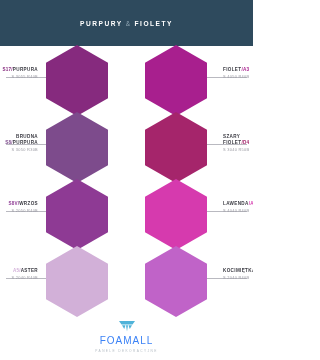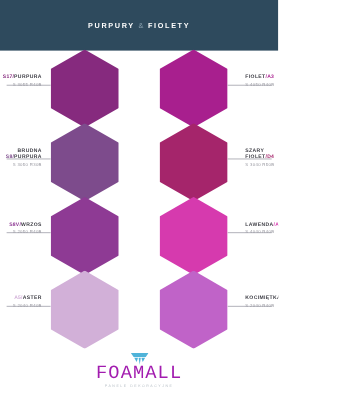--- a/index.html
+++ b/index.html
@@ -110,24 +110,24 @@
     display:flex;
     flex-direction:column;
     align-items:center;
     justify-content:center;
   }
   .logo-mark{
     width:16px;height:11px;
     margin-bottom:2px;
   }
   .logo-word{
-    font-size:17px;
+    font-size:10px;
     letter-spacing:1px;
-    color:#a21caf;
-    font-family:Liberation Mono, monospace;
+    color:#3b82f6;
+    font-family:Liberation Sans, sans-serif;
     line-height:13px;
     font-weight:normal;
   }
   .logo-tag{
     font-size:3.2px;
     letter-spacing:1.4px;
     color:#b6bec5;
     margin-top:2px;
     white-space:nowrap;
   }

